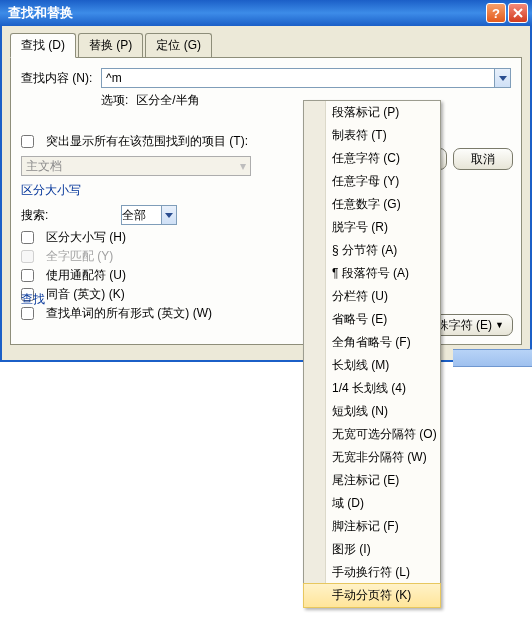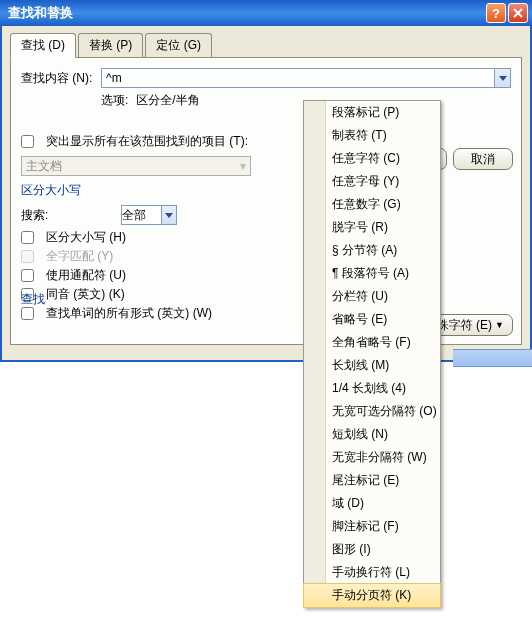--- a/index.html
+++ b/index.html
@@ -259,22 +259,22 @@
     <div class="menu-item">任意字母 (Y)</div>
     <div class="menu-item">任意数字 (G)</div>
     <div class="menu-item">脱字号 (R)</div>
     <div class="menu-item">§ 分节符 (A)</div>
     <div class="menu-item">¶ 段落符号 (A)</div>
     <div class="menu-item">分栏符 (U)</div>
     <div class="menu-item">省略号 (E)</div>
     <div class="menu-item">全角省略号 (F)</div>
     <div class="menu-item">长划线 (M)</div>
     <div class="menu-item">1/4 长划线 (4)</div>
+    <div class="menu-item">短划线 (N)</div>
     <div class="menu-item">无宽可选分隔符 (O)</div>
-    <div class="menu-item">短划线 (N)</div>
     <div class="menu-item">无宽非分隔符 (W)</div>
     <div class="menu-item">尾注标记 (E)</div>
     <div class="menu-item">域 (D)</div>
     <div class="menu-item">脚注标记 (F)</div>
     <div class="menu-item">图形 (I)</div>
     <div class="menu-item">手动换行符 (L)</div>
     <div class="menu-item highlight">手动分页符 (K)</div>
   </div>
 
 </body></html>

